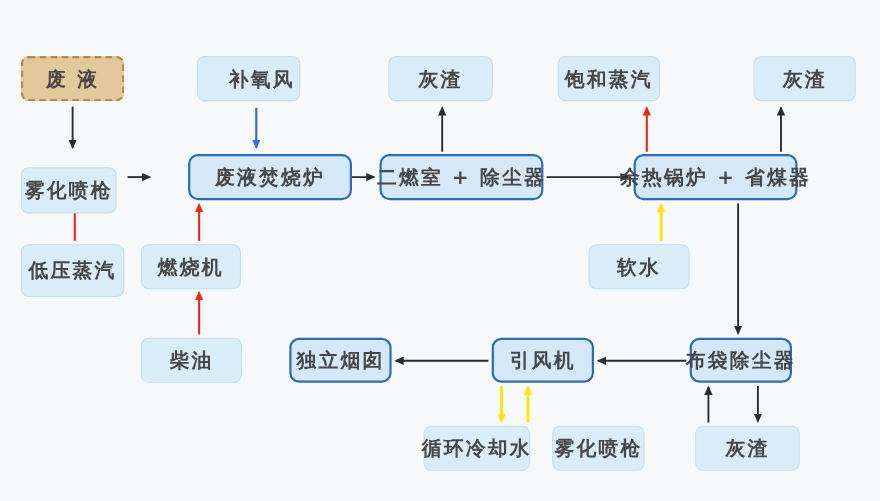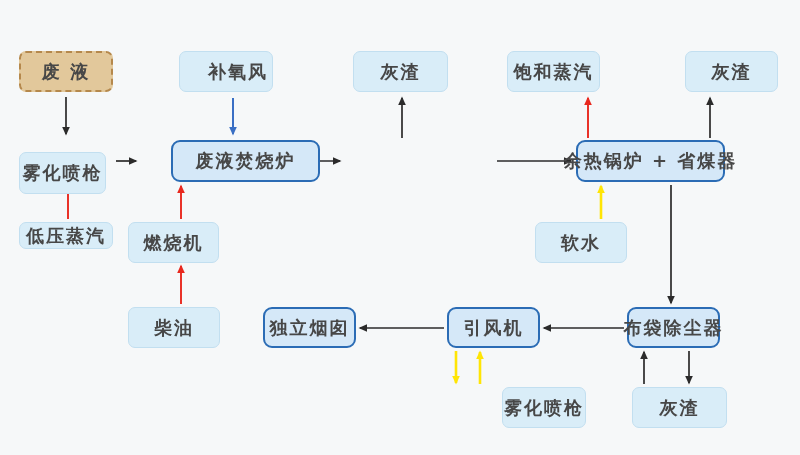--- a/index.html
+++ b/index.html
@@ -84,23 +84,25 @@
       <line x1="644" y1="384" x2="644" y2="352" stroke="#2B2B2B" stroke-width="1.7" marker-end="url(#ah-black)"></line>
       <line x1="689" y1="351" x2="689" y2="383" stroke="#2B2B2B" stroke-width="1.7" marker-end="url(#ah-black)"></line>
     </svg>
 <div class="node input" style="left: 19px; top: 51px; width: 94px; height: 41px;">废 液</div>
     <div class="node plain" style="left: 179px; top: 51px; width: 94px; height: 41px; padding-left: 24px;">补氧风</div>
     <div class="node plain" style="left: 353px; top: 51px; width: 95px; height: 41px;">灰渣</div>
     <div class="node plain" style="left: 507px; top: 51px; width: 93px; height: 41px;">饱和蒸汽</div>
     <div class="node plain" style="left: 685px; top: 51px; width: 93px; height: 41px;">灰渣</div>
     <div class="node plain" style="left: 19px; top: 152px; width: 87px; height: 42px;">雾化喷枪</div>
     <div class="node process" style="left: 141px; top: 140px; width: 149px; height: 42px; margin-left: 30px;">废液焚烧炉</div>
+    <div class="node process" style="left: 345px; top: 140px; width: 149px; height: 42px;">二燃室 + 除尘器</div>
     <div class="node process" style="left: 576px; top: 140px; width: 149px; height: 42px;">余热锅炉 + 省煤器</div>
-    <div class="node plain" style="left: 19px; top: 222px; width: 94px; height: 27px; text-align: center;">低压蒸汽</div>
+    <div class="node plain" style="left: 19px; top: 222px; width: 94px; height: 48px; text-align: center;">低压蒸汽</div>
     <div class="node plain" style="left: 128px; top: 222px; width: 91px; height: 41px;">燃烧机</div>
     <div class="node plain" style="left: 535px; top: 222px; width: 92px; height: 41px;">软水</div>
     <div class="node plain" style="left: 128px; top: 307px; width: 92px; height: 41px;">柴油</div>
     <div class="node process" style="left: 263px; top: 307px; width: 93px; height: 41px;">独立烟囱</div>
     <div class="node process" style="left: 447px; top: 307px; width: 93px; height: 41px;">引风机</div>
     <div class="node process" style="left: 627px; top: 307px; width: 93px; height: 41px;">布袋除尘器</div>
+    <div class="node plain" style="left: 385px; top: 387px; width: 97px; height: 41px;">循环冷却水</div>
     <div class="node plain" style="left: 502px; top: 387px; width: 84px; height: 41px;">雾化喷枪</div>
     <div class="node plain" style="left: 632px; top: 387px; width: 95px; height: 41px;">灰渣</div>
   </div>
 
 </body></html>

